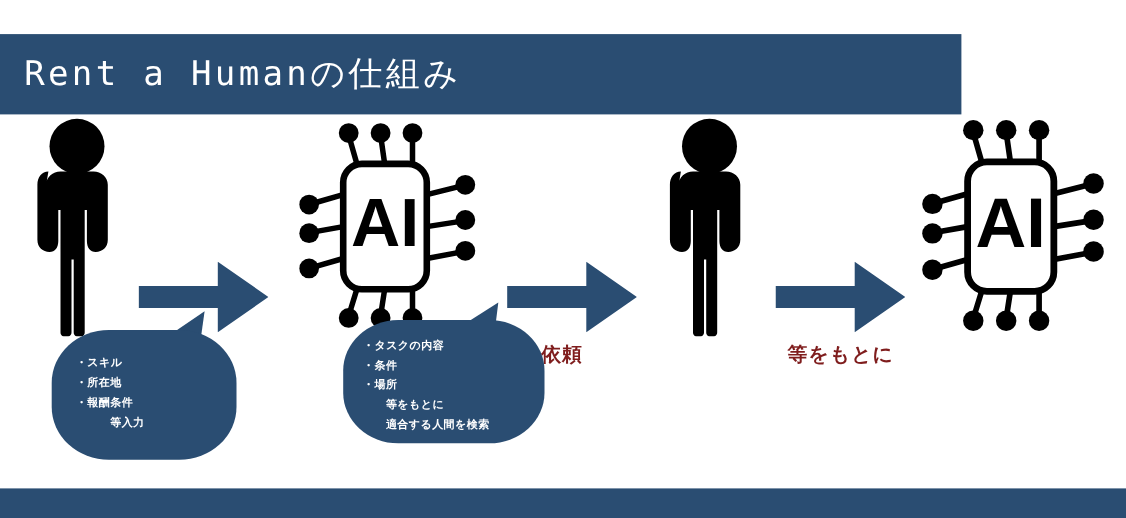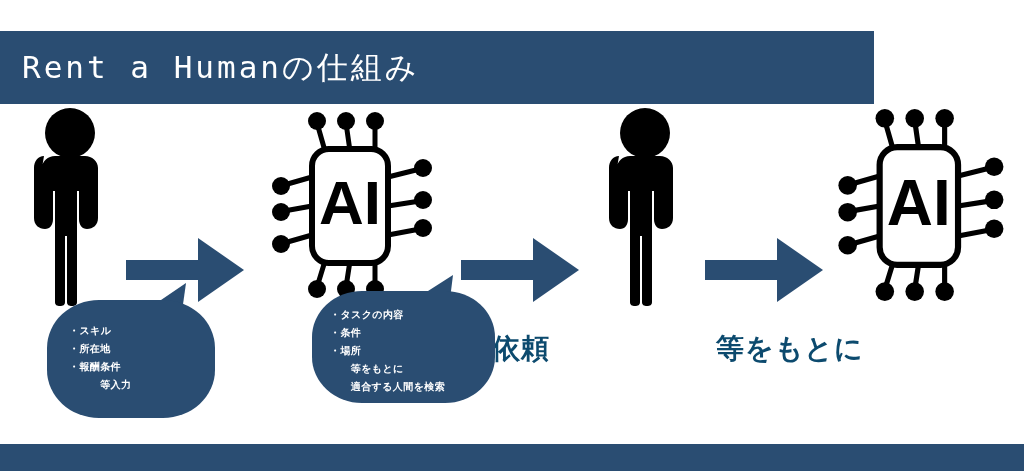--- a/index.html
+++ b/index.html
@@ -77,26 +77,25 @@
   .chip svg { display: block; }
 
   
   .arrow {
     position: absolute;
   }
   .arrow svg { display: block; }
 
   .arrow-label {
     position: absolute;
-    color: #0c4a6e;
-    font-size: 28px;
+    color: #7f1d1d;
+    font-size: 18px;
     font-weight: 700;
     white-space: nowrap;
     letter-spacing: 1px;
-    margin-top: 20px;
   }
 
   
   .bubble {
     position: absolute;
   }
   .bubble-shape {
     position: absolute;
     left: 0;
     top: 0;

